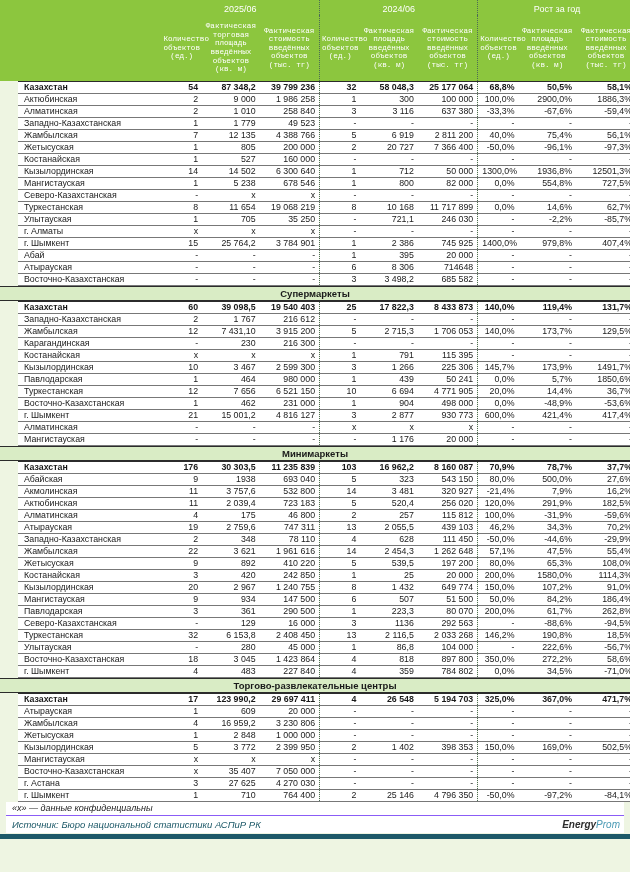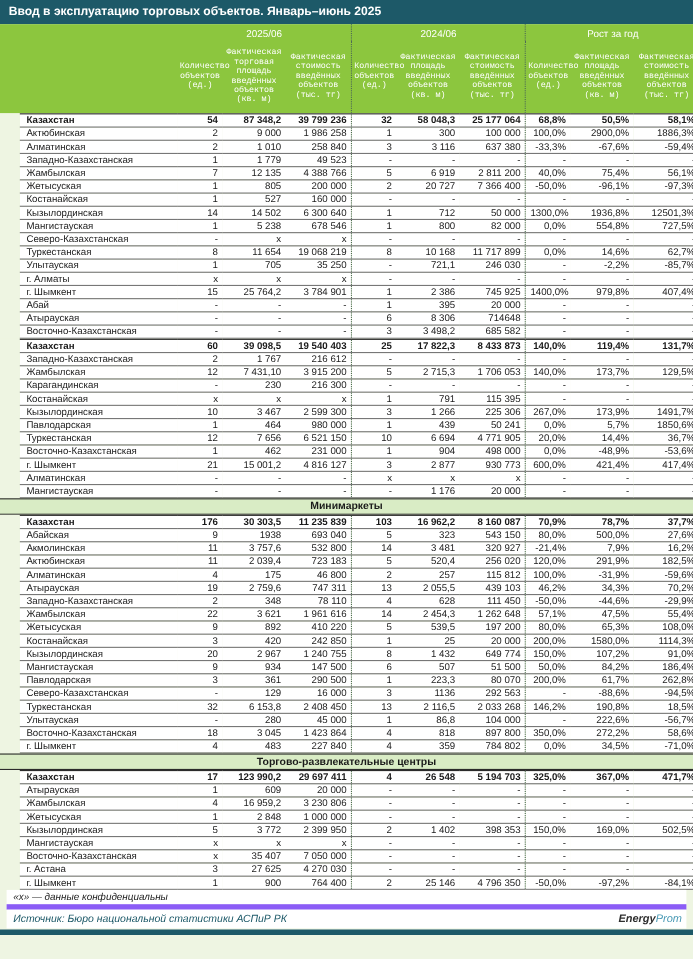--- a/index.html
+++ b/index.html
@@ -18,42 +18,41 @@
   .band{background:#d9ecc5;border-top:1.5px solid #2b2b2b;border-bottom:1px solid #2b2b2b;
         text-align:center;font-size:9.5px;font-weight:bold;color:#1a1a1a;
         height:13px;line-height:13px;}
   .bodywrap{background:#eef5e2;padding:0 6px;}
   .grid td{font-size:8.8px;height:11.2px;line-height:11px;padding:0 4px;box-sizing:border-box;
            border-bottom:1px solid #777;background:#fff;color:#1a1a1a;
            white-space:nowrap;overflow:hidden;}
   .grid td.reg{text-align:left;padding-left:6px;}
   .grid td.num{text-align:right;}
   tr.total td{font-weight:bold;border-top:1.5px solid #2b2b2b;}
-  .footrow{background:#fff;margin:0 6px;border-bottom:5px solid #8b5cf6;
+  .footrow{background:#fff;margin:0 6px;border-bottom:1px solid #8b5cf6;
            font-size:9px;font-style:italic;color:#222;height:13px;line-height:13px;
            padding-left:6px;}
   .sourcerow{background:#fff;margin:0 6px;font-size:9.5px;font-style:italic;color:#1d5968;
              height:17px;line-height:17px;padding-left:6px;display:flex;
              justify-content:space-between;align-items:center;}
   .bottombar{height:5px;background:#1d5968;margin-top:1px;}
   .logo{display:flex;align-items:center;gap:3px;padding-right:4px;font-style:italic;}
   .logo .bars{display:inline-block;width:11px;}
   .logo .bar{height:2px;background:#1b4f5e;margin:1px 0;transform:skewX(-30deg);}
   .logo .bar:nth-child(1){width:9px;margin-left:2px;}
   .logo .bar:nth-child(2){width:10px;margin-left:1px;}
   .logo .bar:nth-child(3){width:11px;}
   .logo .t1{font-weight:bold;color:#2e2e2e;font-size:10px;}
   .logo .t2{color:#4a9ab5;font-size:10px;}
 </style>
 </head>
 <body>
 
 <div class="page">
 
-  <div class="titlebar">Ввод в эксплуатацию торговых объектов. Январь–июнь 2025</div>
 
   <div class="header">
     <table class="grid head">
       <colgroup>
           <col style="width: 23.2%;">
           <col style="width: 6.6%;">
           <col style="width: 9.3%;">
           <col style="width: 9.7%;">
           <col style="width: 6.6%;">
           <col style="width: 9.3%;">
@@ -300,20 +299,21 @@
               <td class="num">3</td>
               <td class="num">3 498,2</td>
               <td class="num gsep">685 582</td>
               <td class="num">-</td>
               <td class="num">-</td>
               <td class="num">-</td>
             </tr>
           </tbody>
         </table>
       </div>
+      <div class="band">Супермаркеты</div>
       <div class="bodywrap">
         <table class="grid">
           <colgroup>
             <col style="width: 23.2%;">
             <col style="width: 6.6%;">
             <col style="width: 9.3%;">
             <col style="width: 9.7%;">
             <col style="width: 6.6%;">
             <col style="width: 9.3%;">
             <col style="width: 9.7%;">
@@ -383,21 +383,21 @@
               <td class="num">-</td>
             </tr>
             <tr>
               <td class="reg">Кызылординская</td>
               <td class="num">10</td>
               <td class="num">3 467</td>
               <td class="num gsep">2 599 300</td>
               <td class="num">3</td>
               <td class="num">1 266</td>
               <td class="num gsep">225 306</td>
-              <td class="num">267,0%</td>
+              <td class="num">145,7%</td>
               <td class="num">173,9%</td>
               <td class="num">1491,7%</td>
             </tr>
             <tr>
               <td class="reg">Павлодарская</td>
               <td class="num">1</td>
               <td class="num">464</td>
               <td class="num gsep">980 000</td>
               <td class="num">1</td>
               <td class="num">439</td>
@@ -812,21 +812,21 @@
               <td class="num">-</td>
               <td class="num">-</td>
               <td class="num gsep">-</td>
               <td class="num">-</td>
               <td class="num">-</td>
               <td class="num">-</td>
             </tr>
             <tr>
               <td class="reg">г. Шымкент</td>
               <td class="num">1</td>
-              <td class="num">900</td>
+              <td class="num">710</td>
               <td class="num gsep">764 400</td>
               <td class="num">2</td>
               <td class="num">25 146</td>
               <td class="num gsep">4 796 350</td>
               <td class="num">-50,0%</td>
               <td class="num">-97,2%</td>
               <td class="num">-84,1%</td>
             </tr>
           </tbody>
         </table>

